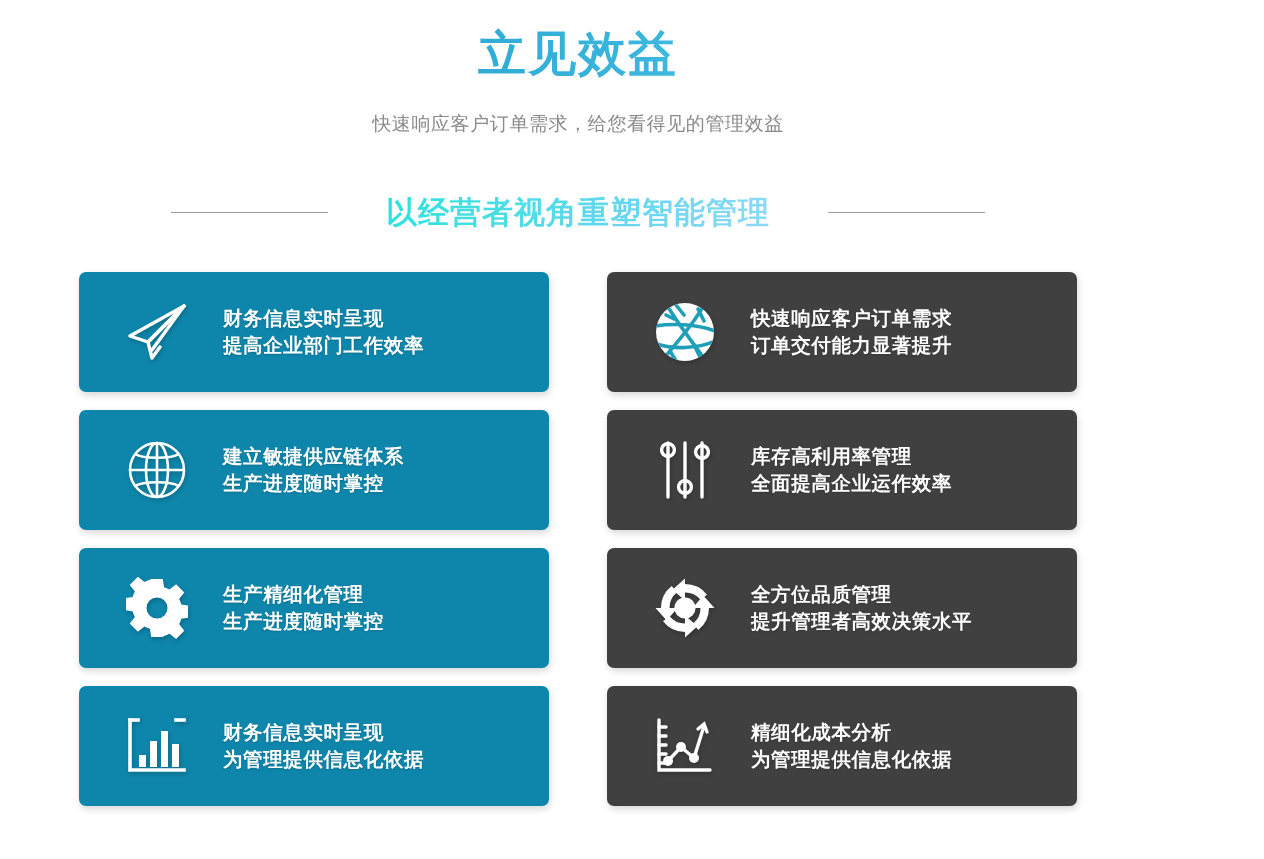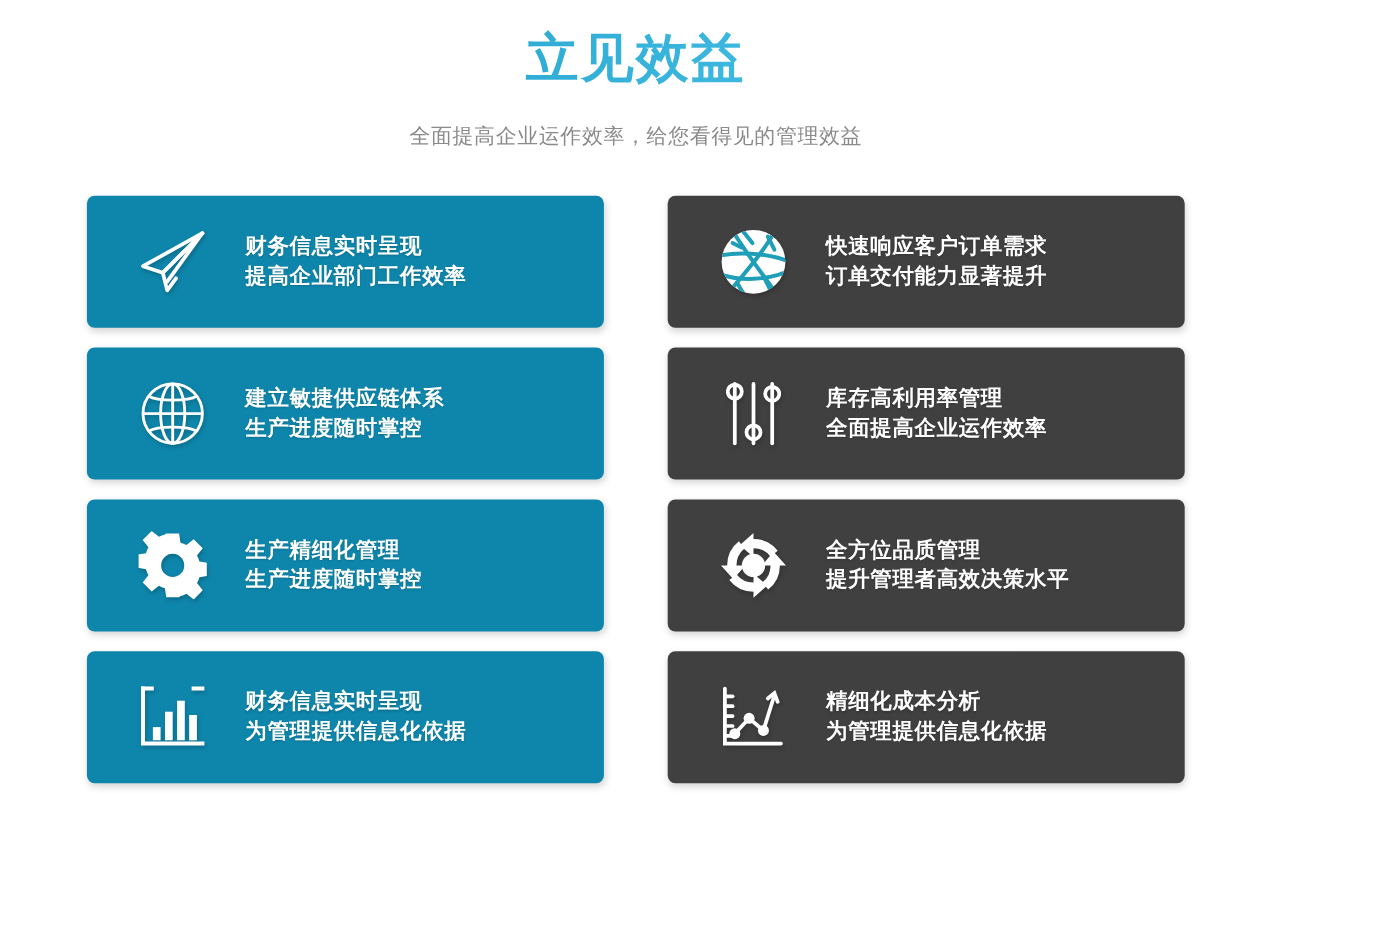--- a/index.html
+++ b/index.html
@@ -116,23 +116,28 @@
   }
   .card-text .l2 { display: block; }
 </style>
 </head>
 <body>
 
 <div class="page">
 
   <div class="hero">
     <h1 class="hero-title">立见效益</h1>
-    <p class="hero-subtitle">全面提高企业运作效率，给您看得见的管理效益</p>
+    <p class="hero-subtitle">快速响应客户订单需求，给您看得见的管理效益</p>
   </div>
 
+  <div class="section-head">
+    <span class="rule"></span>
+    <span class="section-title">以经营者视角重塑智能管理</span>
+    <span class="rule"></span>
+  </div>
 
   <div class="grid">
 
     <div class="card col-left">
       <span class="card-icon">
         <svg width="62" height="58" viewBox="0 0 62 58" fill="none" stroke="#ffffff" stroke-width="3.4" stroke-linejoin="round" stroke-linecap="round">
           <path d="M58 3 L4 33 L22 39 Z"></path>
           <path d="M58 3 L22 39 L26 55 L34 44"></path>
           <path d="M58 3 L26 47"></path>
         </svg>

